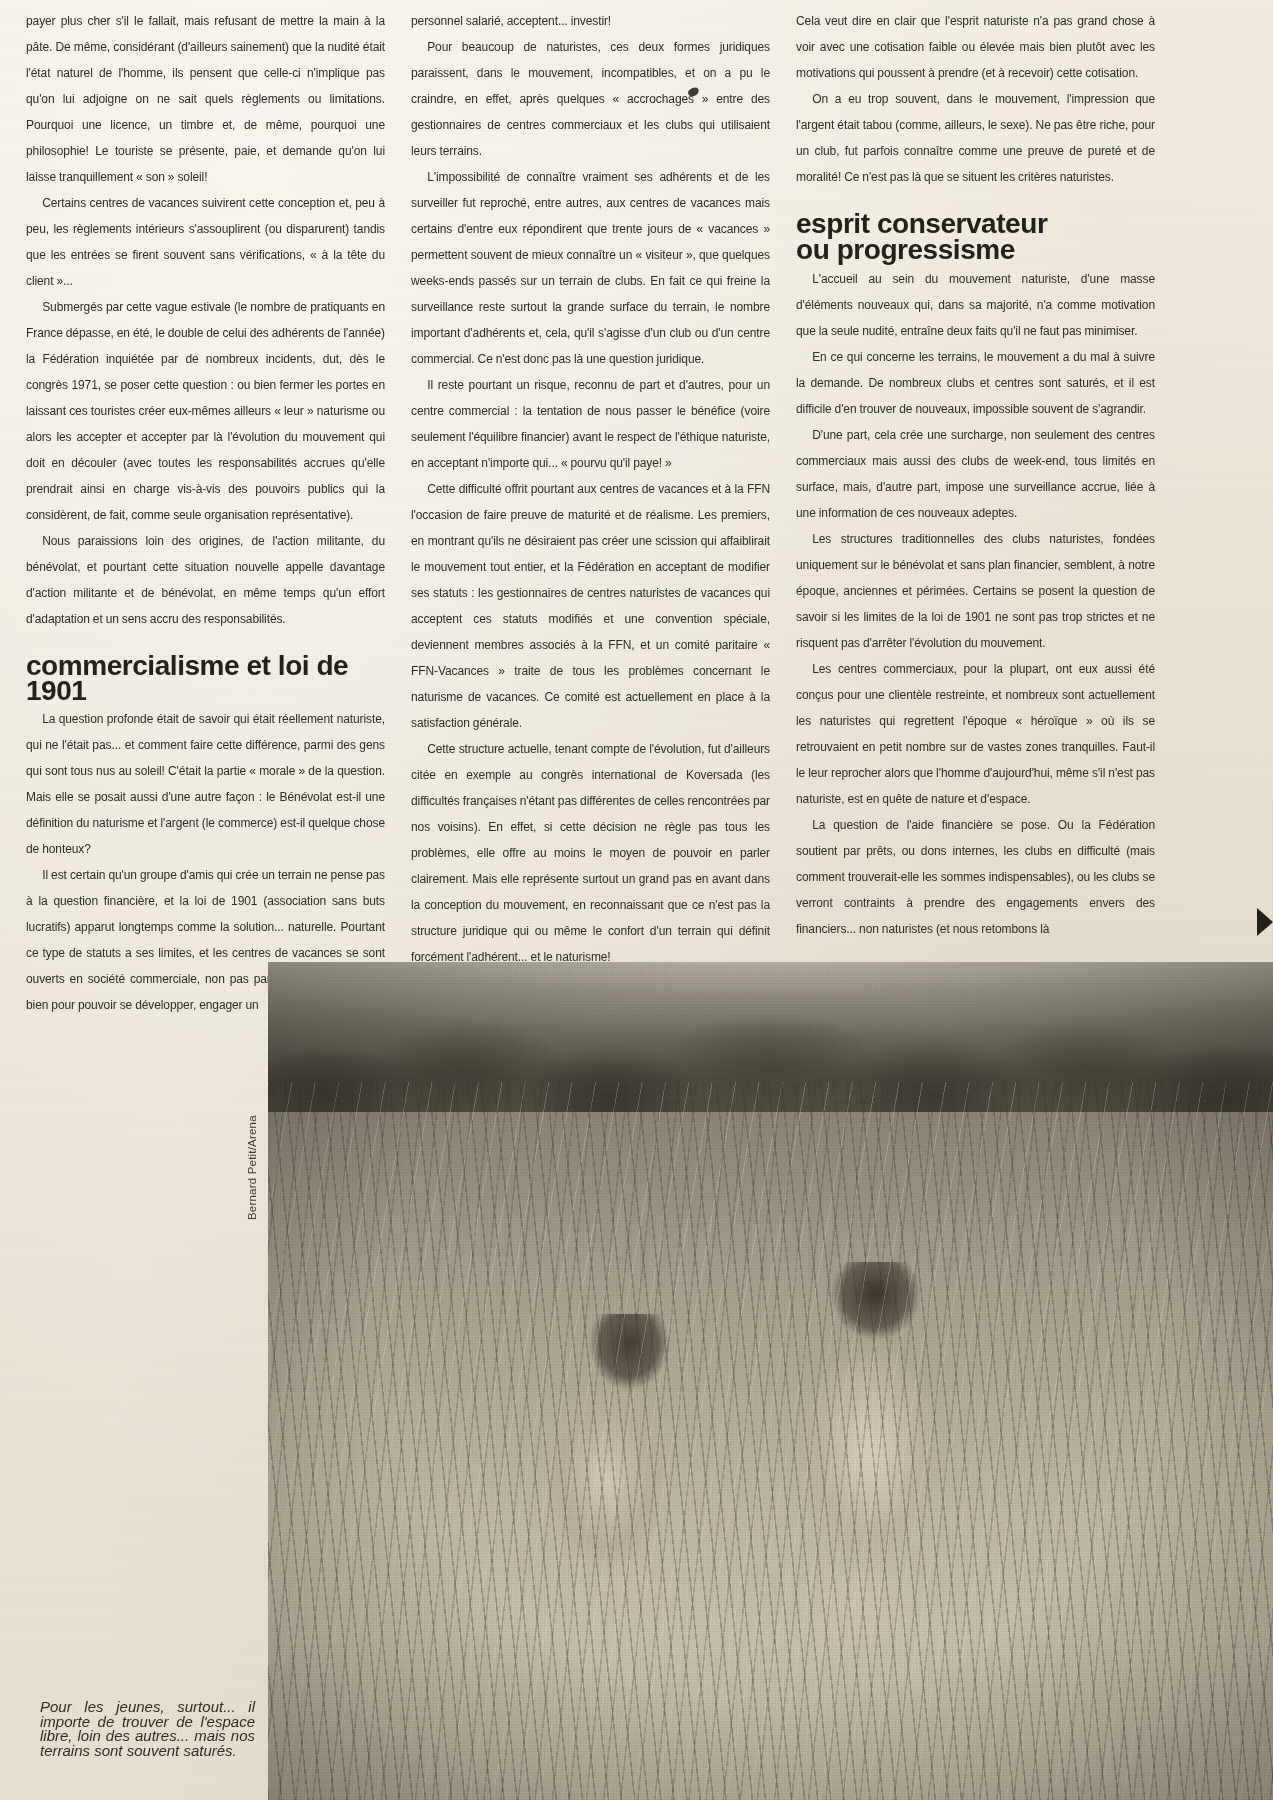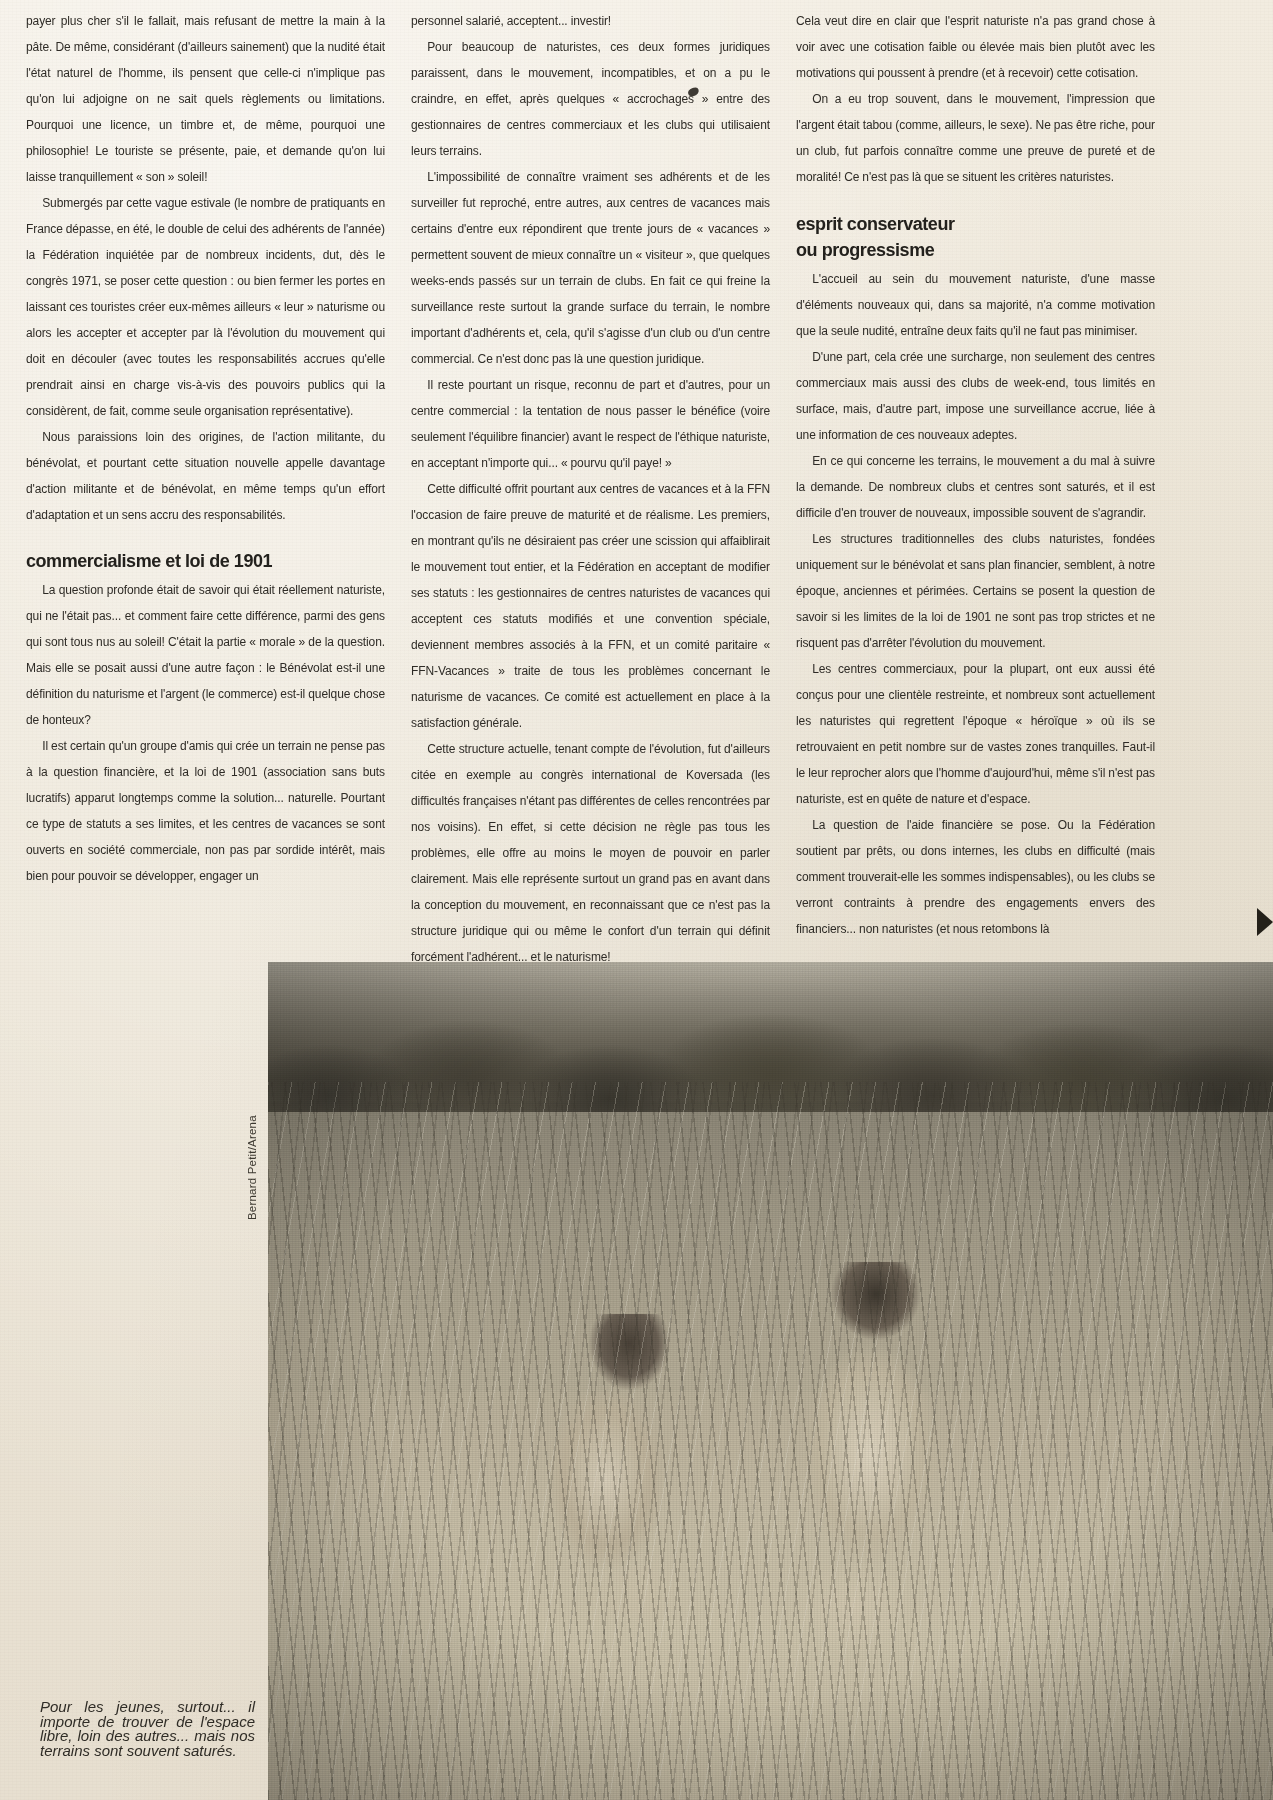--- a/index.html
+++ b/index.html
@@ -45,21 +45,21 @@
     line-height:26px;
     text-align:justify;
     text-indent:1.35em;
     letter-spacing:-0.1px;
     word-spacing:-0.2px;
     text-rendering:optimizeLegibility;
   }
   .col p.first{ text-indent:0; }
   h2.sect{
     margin:21px 0 3px 0;
-    font-size:18px;
+    font-size:28px;
     line-height:25px;
     font-weight:bold;
     letter-spacing:-0.45px;
     color:#23211d;
   }
   h2.sect.two-line{ line-height:26px; }
 
   
   .photo-band{
     position:absolute;
@@ -175,20 +175,21 @@
 </style>
 </head>
 <body>
 
 <div class="page">
 
   <div class="columns">
 
     <div class="col">
       <p class="first">payer plus cher s'il le fallait, mais refusant de mettre la main à la pâte. De même, considérant (d'ailleurs sainement) que la nudité était l'état naturel de l'homme, ils pensent que celle-ci n'implique pas qu'on lui adjoigne on ne sait quels règlements ou limitations. Pourquoi une licence, un timbre et, de même, pourquoi une philosophie! Le touriste se présente, paie, et demande qu'on lui laisse tranquillement « son » soleil!</p>
+      <p>Certains centres de vacances suivirent cette conception et, peu à peu, les règlements intérieurs s'assouplirent (ou disparurent) tandis que les entrées se firent souvent sans vérifications, « à la tête du client »...</p>
       <p>Submergés par cette vague estivale (le nombre de pratiquants en France dépasse, en été, le double de celui des adhérents de l'année) la Fédération inquiétée par de nombreux incidents, dut, dès le congrès 1971, se poser cette question : ou bien fermer les portes en laissant ces touristes créer eux-mêmes ailleurs « leur » naturisme ou alors les accepter et accepter par là l'évolution du mouvement qui doit en découler (avec toutes les responsabilités accrues qu'elle prendrait ainsi en charge vis-à-vis des pouvoirs publics qui la considèrent, de fait, comme seule organisation représentative).</p>
       <p>Nous paraissions loin des origines, de l'action militante, du bénévolat, et pourtant cette situation nouvelle appelle davantage d'action militante et de bénévolat, en même temps qu'un effort d'adaptation et un sens accru des responsabilités.</p>
       <h2 class="sect">commercialisme et loi de 1901</h2>
       <p>La question profonde était de savoir qui était réellement naturiste, qui ne l'était pas... et comment faire cette différence, parmi des gens qui sont tous nus au soleil! C'était la partie « morale » de la question. Mais elle se posait aussi d'une autre façon : le Bénévolat est-il une définition du naturisme et l'argent (le commerce) est-il quelque chose de honteux?</p>
       <p>Il est certain qu'un groupe d'amis qui crée un terrain ne pense pas à la question financière, et la loi de 1901 (association sans buts lucratifs) apparut longtemps comme la solution... naturelle. Pourtant ce type de statuts a ses limites, et les centres de vacances se sont ouverts en société commerciale, non pas par sordide intérêt, mais bien pour pouvoir se développer, engager un</p>
     </div>
 
     <div class="col">
       <p class="first">personnel salarié, acceptent... investir!</p>
       <p>Pour beaucoup de naturistes, ces deux formes juridiques paraissent, dans le mouvement, incompatibles, et on a pu le craindre, en effet, après quelques « accrochages » entre des gestionnaires de centres commerciaux et les clubs qui utilisaient leurs terrains.</p>
@@ -199,22 +200,22 @@
     </div>
 
     <div class="col">
       <p class="first">Cela veut dire en clair que l'esprit naturiste n'a pas grand chose à voir avec une cotisation faible ou élevée mais bien plutôt avec les motivations qui poussent à prendre (et à recevoir) cette cotisation.</p>
       <p>On a eu trop souvent, dans le mouvement, l'impression que l'argent était tabou (comme, ailleurs, le sexe). Ne pas être riche, pour un club, fut parfois connaître comme une preuve de pureté et de moralité! Ce n'est pas là que se situent les critères naturistes.</p>
       <h2 class="sect two-line">
         <span>esprit conservateur</span><br>
         <span>ou progressisme</span>
       </h2>
       <p>L'accueil au sein du mouvement naturiste, d'une masse d'éléments nouveaux qui, dans sa majorité, n'a comme motivation que la seule nudité, entraîne deux faits qu'il ne faut pas minimiser.</p>
+      <p>En ce qui concerne les terrains, le mouvement a du mal à suivre la demande. De nombreux clubs et centres sont saturés, et il est difficile d'en trouver de nouveaux, impossible souvent de s'agrandir.</p>
       <p>D'une part, cela crée une surcharge, non seulement des centres commerciaux mais aussi des clubs de week-end, tous limités en surface, mais, d'autre part, impose une surveillance accrue, liée à une information de ces nouveaux adeptes.</p>
-      <p>En ce qui concerne les terrains, le mouvement a du mal à suivre la demande. De nombreux clubs et centres sont saturés, et il est difficile d'en trouver de nouveaux, impossible souvent de s'agrandir.</p>
       <p>Les structures traditionnelles des clubs naturistes, fondées uniquement sur le bénévolat et sans plan financier, semblent, à notre époque, anciennes et périmées. Certains se posent la question de savoir si les limites de la loi de 1901 ne sont pas trop strictes et ne risquent pas d'arrêter l'évolution du mouvement.</p>
       <p>Les centres commerciaux, pour la plupart, ont eux aussi été conçus pour une clientèle restreinte, et nombreux sont actuellement les naturistes qui regrettent l'époque « héroïque » où ils se retrouvaient en petit nombre sur de vastes zones tranquilles. Faut-il le leur reprocher alors que l'homme d'aujourd'hui, même s'il n'est pas naturiste, est en quête de nature et d'espace.</p>
       <p>La question de l'aide financière se pose. Ou la Fédération soutient par prêts, ou dons internes, les clubs en difficulté (mais comment trouverait-elle les sommes indispensables), ou les clubs se verront contraints à prendre des engagements envers des financiers... non naturistes (et nous retombons là</p>
     </div>
   </div>
 
   <div class="ink-blob"></div>
   <div class="edge-arrow"></div>
 
   <div class="photo-band">

